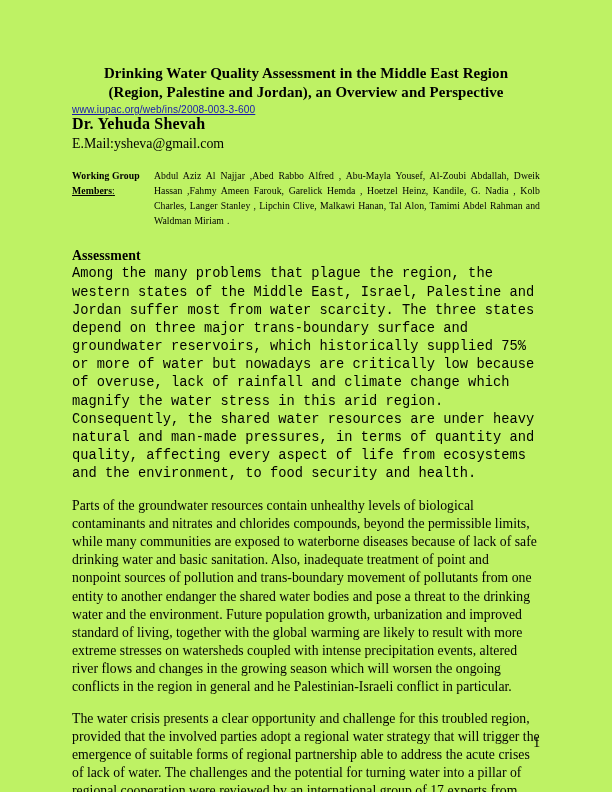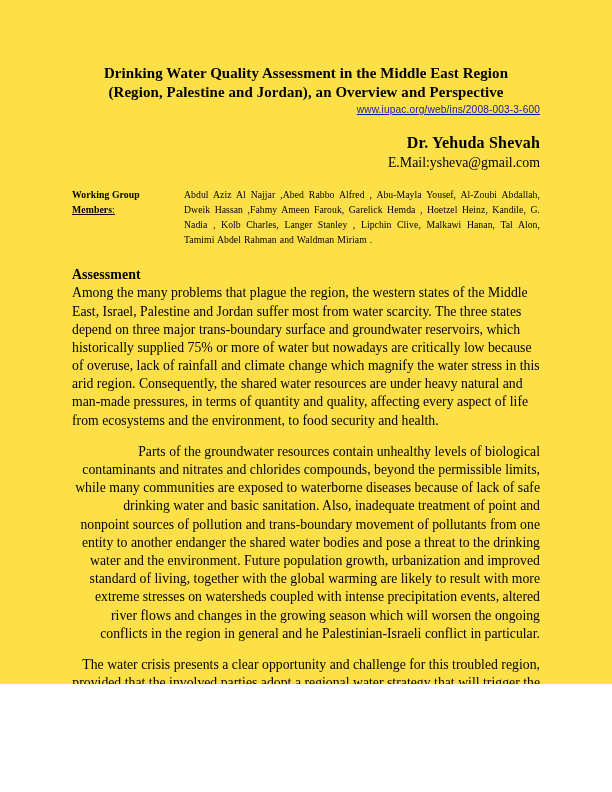--- a/index.html
+++ b/index.html
@@ -7,72 +7,70 @@
     padding: 0;
     background: #ffffff;
   }
   body {
     font-family: "Liberation Serif", "DejaVu Serif", serif;
     color: #000000;
   }
   .page {
     position: relative;
     width: 612px;
-    height: 684px;
+    height: 792px;
     margin: 0 auto;
-    background: #fde047;
+    background: #bef264;
     overflow: hidden;
   }
   .content {
     position: absolute;
     left: 72px;
     top: 64px;
     width: 468px;
   }
   .title-block {
     text-align: center;
     font-weight: bold;
     font-size: 11.2pt;
     line-height: 1.28;
     letter-spacing: 0.1px;
   }
   .title-line {
     display: block;
   }
   .doc-url {
     display: block;
-    text-align: right;
+    text-align: left;
     font-family: "Liberation Sans", "DejaVu Sans", sans-serif;
     font-size: 7.6pt;
     color: #1818b0;
     text-decoration: underline;
     margin-top: 2px;
     letter-spacing: 0.15px;
   }
   .author-block {
-    text-align: right;
-    margin-top: 19px;
+    text-align: left;
   }
   .author-name {
     font-weight: bold;
     font-size: 12pt;
     display: block;
     letter-spacing: 0.2px;
   }
   .author-email {
     display: block;
     font-size: 10.4pt;
     margin-top: 3px;
   }
   .wg-block {
     display: flex;
     margin-top: 17px;
     font-size: 7.3pt;
     line-height: 1.52;
-    gap: 30px;
   }
   .wg-label {
     font-weight: bold;
     width: 82px;
     flex: 0 0 82px;
     letter-spacing: 0.1px;
   }
   .wg-label .wg-label-line2 {
     display: block;
     text-decoration: underline;
@@ -95,24 +93,24 @@
   }
   p.body-text {
     font-size: 10.3pt;
     line-height: 1.325;
     margin: 0;
     text-align: left;
     letter-spacing: 0.02px;
   }
   p.body-text + p.body-text {
     margin-top: 13px;
-    text-align: right;
   }
   .section-heading + p.body-text {
     margin-top: 1px;
+    font-family: Liberation Mono, monospace;
   }
   .page-number {
     position: absolute;
     right: 72px;
     top: 735px;
     font-size: 10.3pt;
     text-align: right;
   }
 </style>
 </head>

